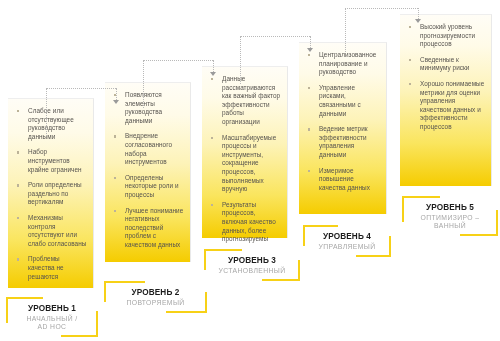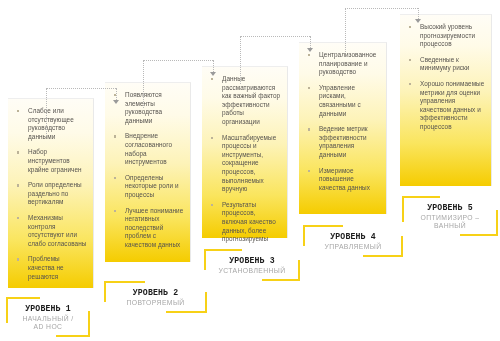--- a/index.html
+++ b/index.html
@@ -75,21 +75,20 @@
   .level .brk.r-v { right: 0; bottom: 0; width: 2px;  height: 66%; }
   .level .brk.r-h { right: 0; bottom: 0; height: 2px; width: 40%; }
 
   .level .lv-title {
     text-align: center;
     font-size: 8.2px;
     font-weight: bold;
     color: #1c1c1c;
     letter-spacing: 0.15px;
     margin-top: 7px;
-    font-family: Liberation Mono, monospace;
   }
   .level .lv-sub {
     text-align: center;
     font-size: 6.8px;
     color: #a6a6a6;
     letter-spacing: 0.4px;
     margin-top: 2px;
     line-height: 8.4px;
   }
 
@@ -183,21 +182,21 @@
   </div>
 
   <div class="card" style="left:400px; top:14px; width:92px; height:172px;">
     <ul class="bullets">
       <li><span class="dot"></span><span>Высокий уровень прогнозируемости процессов</span></li>
       <li><span class="dot"></span><span>Сведенные к минимуму риски</span></li>
       <li><span class="dot"></span><span>Хорошо понимаемые метрики для оценки управления качеством данных и эффективности процессов</span></li>
     </ul>
   </div>
 
-  <div class="level" style="left:6px; top:297px; width:84px; height:40px;">
+  <div class="level" style="left:6px; top:297px; width:92px; height:40px;">
     <div class="brk l-v"></div>
     <div class="brk l-h"></div>
     <div class="brk r-v"></div>
     <div class="brk r-h"></div>
     <div class="lv-title">УРОВЕНЬ 1</div>
     <div class="lv-sub">
       <div>НАЧАЛЬНЫЙ /</div>
       <div>AD HOC</div>
     </div>
   </div>
@@ -217,21 +216,21 @@
     <div class="brk l-v"></div>
     <div class="brk l-h"></div>
     <div class="brk r-v"></div>
     <div class="brk r-h"></div>
     <div class="lv-title">УРОВЕНЬ 3</div>
     <div class="lv-sub">
       <div>УСТАНОВЛЕННЫЙ</div>
     </div>
   </div>
 
-  <div class="level" style="left:303px; top:225px; width:100px; height:32px;">
+  <div class="level" style="left:303px; top:225px; width:88px; height:32px;">
     <div class="brk l-v"></div>
     <div class="brk l-h"></div>
     <div class="brk r-v"></div>
     <div class="brk r-h"></div>
     <div class="lv-title">УРОВЕНЬ 4</div>
     <div class="lv-sub">
       <div>УПРАВЛЯЕМЫЙ</div>
     </div>
   </div>
 

